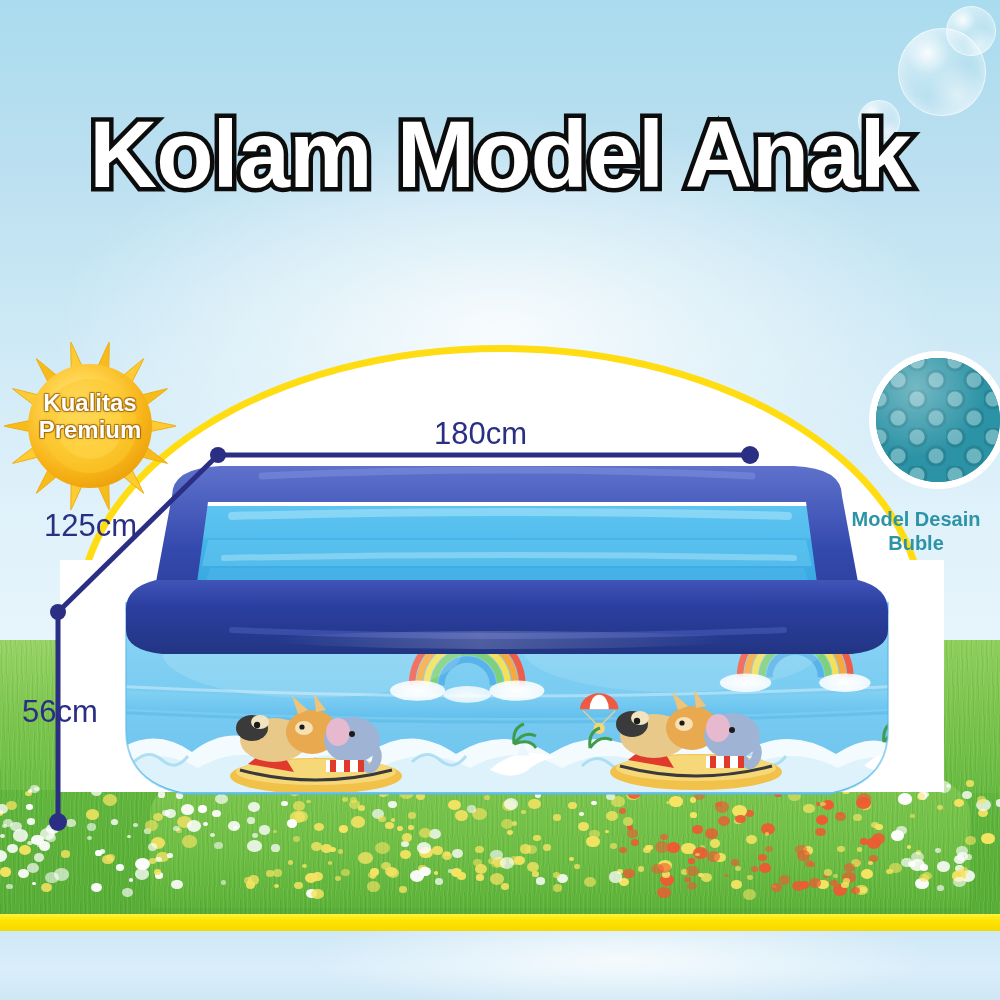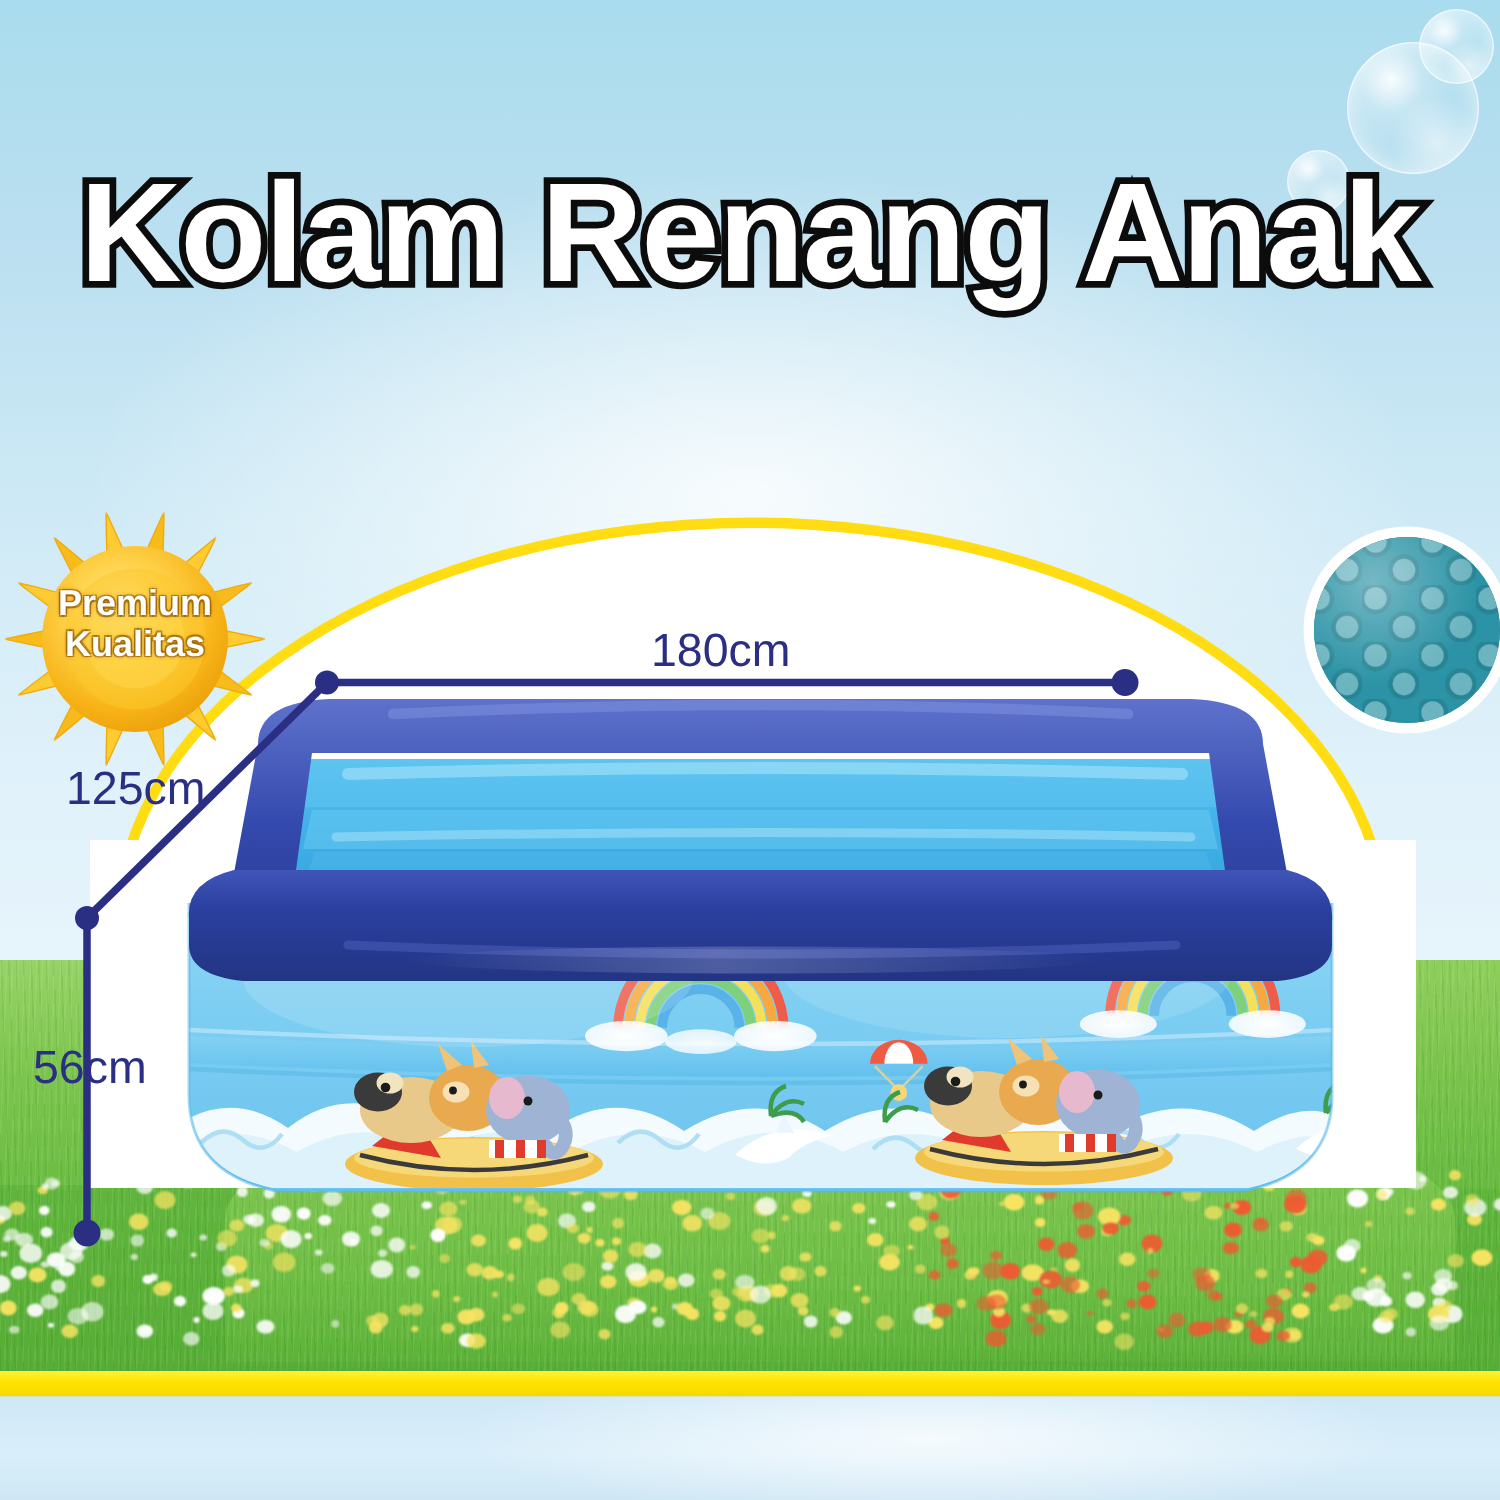--- a/index.html
+++ b/index.html
@@ -160,21 +160,21 @@
 <body>
 
 <div id="stage">
 
   <div class="sky"></div>
 
   <div class="bub" id="bub1"></div>
   <div class="bub" id="bub2"></div>
   <div class="bub" id="bub3"></div>
 
-  <div class="title">Kolam Renang Anak</div>
+  <div class="title">Kolam Model Anak</div>
 
 
   <div class="grass">
     <div class="hill hill-a"></div>
     <div class="hill hill-b"></div>
     <div class="hill hill-c"></div>
     <div class="grass-tex"></div>
     <div class="flowers" id="flowers">
         <div class="fl" style="left: -3.10325px; top: 50.3946px; width: 6.31606px; height: 5.17917px; background: rgb(247, 228, 99); opacity: 0.88; filter: blur(0.6px);"></div>
         <div class="fl" style="left: 526.561px; top: 102.23px; width: 12.3058px; height: 10.0908px; background: rgb(247, 228, 99); opacity: 0.79; filter: blur(0.6px);"></div>
@@ -830,29 +830,33 @@
             <path d="M4.428761946541863,-51.81106124777665 Q19.519536326647884,-85.52067645658957 19.136800320243022,-83.84380044763684 Q19.519536326647884,-85.52067645658957 18.48980034464899,-48.60172099025937 Z" fill="#f8bb1c" stroke="#efae10" stroke-width="1"></path>
             <path d="M26.470153619019285,-44.758585404205085 Q54.692525419048096,-68.58225764209558 53.620122959851074,-67.23750749225057 Q54.692525419048096,-68.58225764209558 37.746230915062206,-35.766213829629805 Z" fill="#ffcb33" stroke="#efae10" stroke-width="1"></path>
             <path d="M43.26880673211999,-28.841122793304145 Q79.0329890924002,-38.06028159539222 77.48332263960803,-37.314001564110015 Q79.0329890924002,-38.06028159539222 49.52655752560479,-15.846769376215457 Z" fill="#f8bb1c" stroke="#efae10" stroke-width="1"></path>
           </g>
       </g>
       <circle cx="88" cy="88" r="62" fill="url(#sunG)"></circle>
       <circle cx="88" cy="88" r="47" fill="#fcc92c" opacity=".55"></circle>
       <circle cx="88" cy="88" r="33" fill="#ffd84e" opacity=".5"></circle>
     </svg>
     <div class="sun-label">
+      <div>Kualitas</div>
       <div>Premium</div>
-      <div>Kualitas</div>
     </div>
   </div>
 
   <div class="swatch">
     <div class="swatch-tex"></div>
     <div class="swatch-sheen"></div>
   </div>
+  <div class="swatch-label">
+    <div>Model Desain</div>
+    <div>Buble</div>
+  </div>
 
   <svg class="dimlayer" width="1000" height="1000" viewBox="0 0 1000 1000">
 
     <line x1="218" y1="455" x2="750" y2="455" stroke="#2b2f84" stroke-width="5"></line>
     <circle cx="218" cy="455" r="8" fill="#2b2f84"></circle>
     <circle cx="750" cy="455" r="9" fill="#2b2f84"></circle>
 
     <line x1="218" y1="455" x2="58" y2="612" stroke="#2b2f84" stroke-width="5"></line>
     <circle cx="58" cy="612" r="8" fill="#2b2f84"></circle>
 

